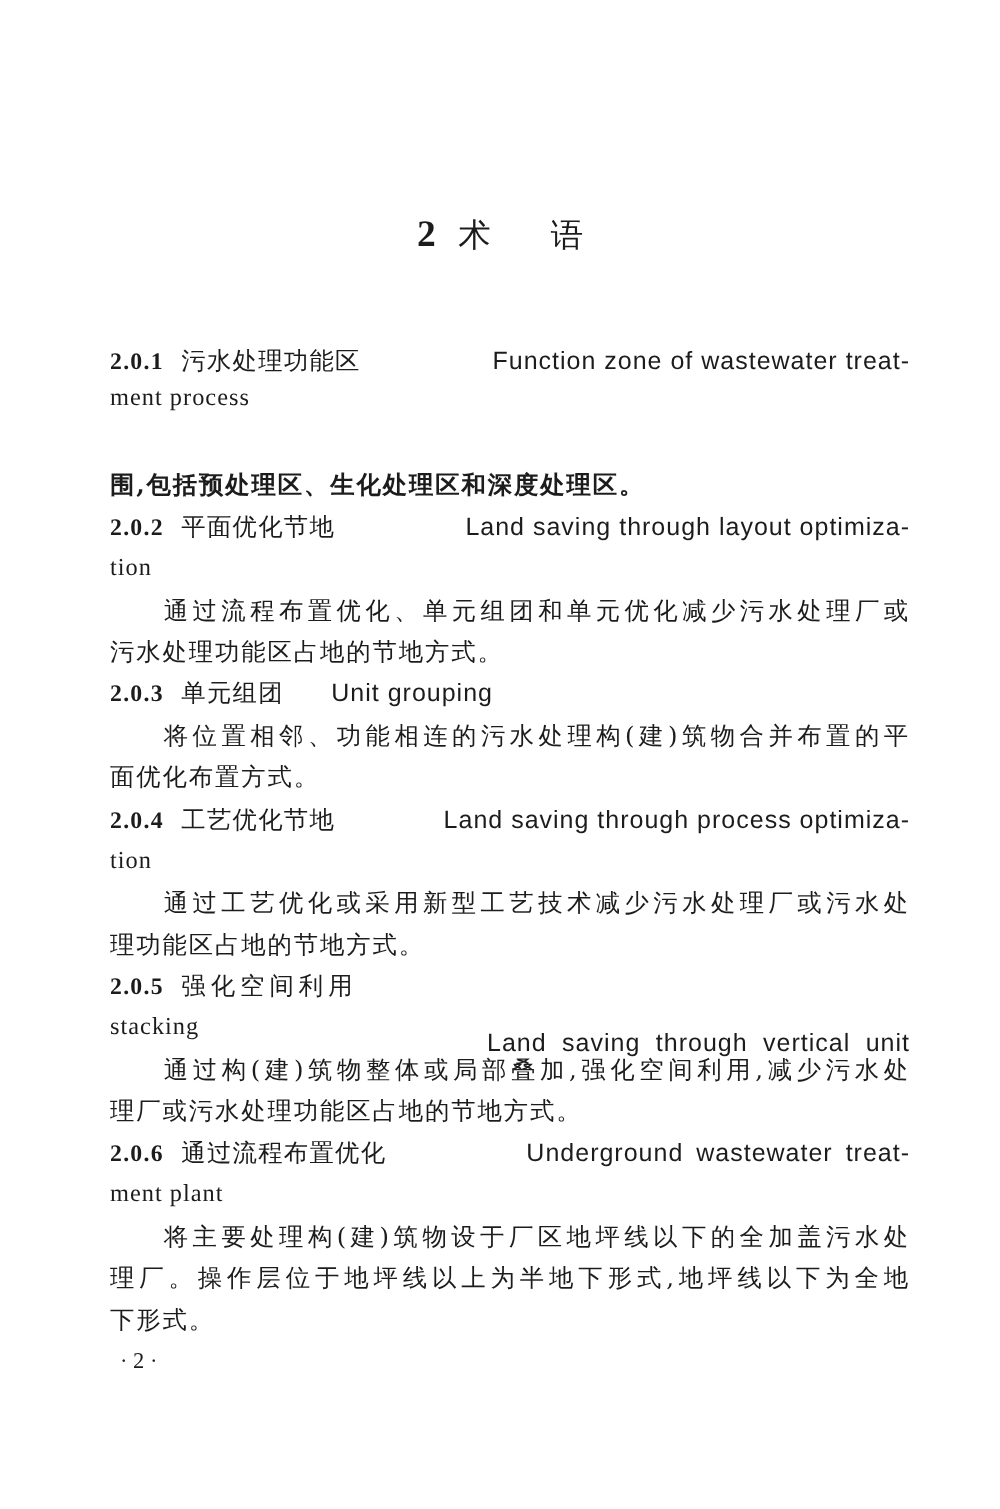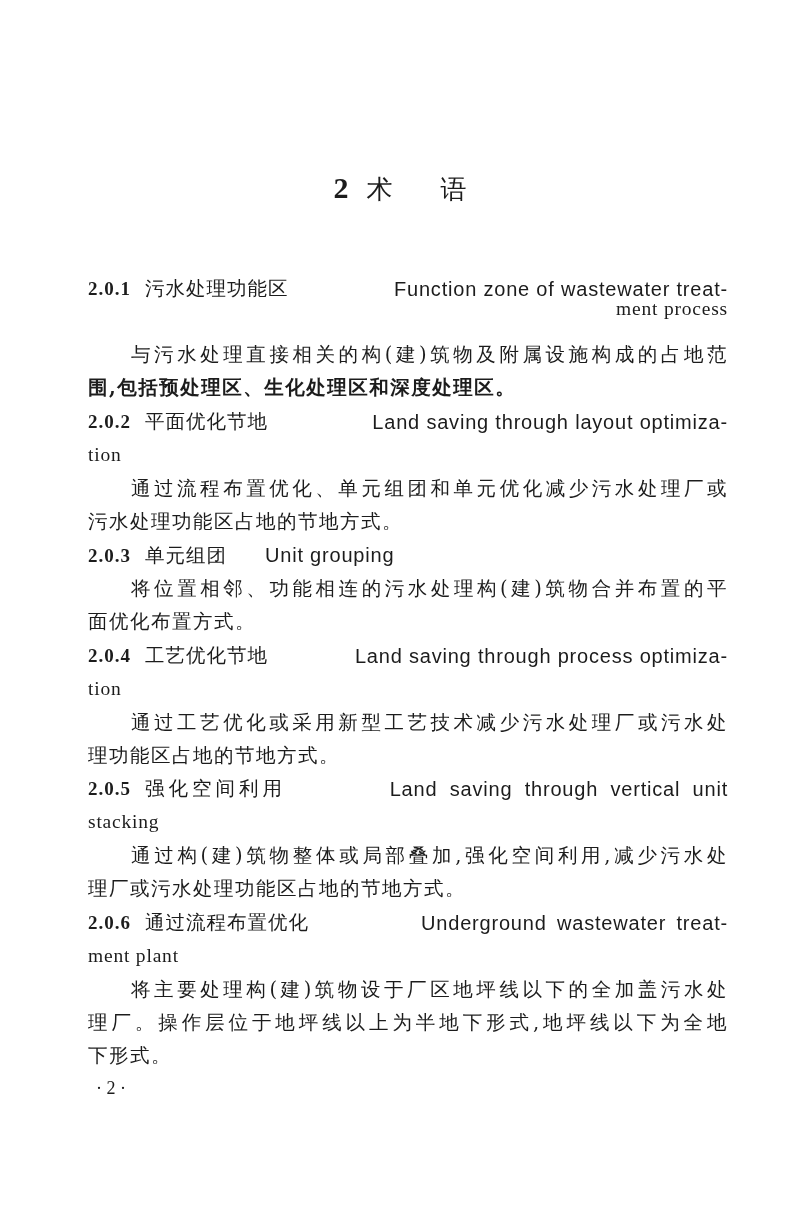--- a/index.html
+++ b/index.html
@@ -35,22 +35,21 @@
 <div class="page">
 
   <div class="chapter-title">
     <span class="num">2</span><span class="w1">术</span><span>语</span>
   </div>
 
   <div class="line flex-line" style="top:274px;">
     <span><span class="term-num">2.0.1</span><span class="term-zh">污水处理功能区</span></span>
     <span class="term-en">Function zone of wastewater treat-</span>
   </div>
-  <div class="line en" style="top:294px;text-align:right;">ment process</div>
-  <div class="line indent justify zh" style="top:340px;">与污水处理直接相关的构(建)筑物及附属设施构成的占地范</div>
+  <div class="line en" style="top:304px;">ment process</div>
   <div class="line zh" style="top:373px;font-weight:bold;">围,包括预处理区、生化处理区和深度处理区。</div>
 
   <div class="line flex-line" style="top:407px;">
     <span><span class="term-num">2.0.2</span><span class="term-zh">平面优化节地</span></span>
     <span class="term-en">Land saving through layout optimiza-</span>
   </div>
   <div class="line en" style="top:440px;">tion</div>
   <div class="line indent justify zh" style="top:474px;">通过流程布置优化、单元组团和单元优化减少污水处理厂或</div>
   <div class="line zh" style="top:507px;">污水处理功能区占地的节地方式。</div>
 
@@ -63,21 +62,21 @@
   <div class="line flex-line" style="top:641px;">
     <span><span class="term-num">2.0.4</span><span class="term-zh">工艺优化节地</span></span>
     <span class="term-en">Land saving through process optimiza-</span>
   </div>
   <div class="line en" style="top:674px;">tion</div>
   <div class="line zh" style="top:741px;">理功能区占地的节地方式。</div>
   <div class="line indent justify zh" style="top:708px;">通过工艺优化或采用新型工艺技术减少污水处理厂或污水处</div>
 
   <div class="line flex-line" style="top:774px;">
     <span><span class="term-num">2.0.5</span><span class="term-zh" style="letter-spacing:4px;">强化空间利用</span></span>
-    <span class="term-en" style="word-spacing:6px;">Land saving through vertical unit</span>
+    <span class="term-en" style="word-spacing:6px;margin-top:46px;">Land saving through vertical unit</span>
   </div>
   <div class="line en" style="top:807px;">stacking</div>
   <div class="line indent justify zh" style="top:841px;">通过构(建)筑物整体或局部叠加,强化空间利用,减少污水处</div>
   <div class="line zh" style="top:874px;">理厂或污水处理功能区占地的节地方式。</div>
 
   <div class="line flex-line" style="top:908px;">
     <span><span class="term-num">2.0.6</span><span class="term-zh">通过流程布置优化</span></span>
     <span class="term-en" style="word-spacing:4px;">Underground wastewater treat-</span>
   </div>
   <div class="line en" style="top:941px;">ment plant</div>

